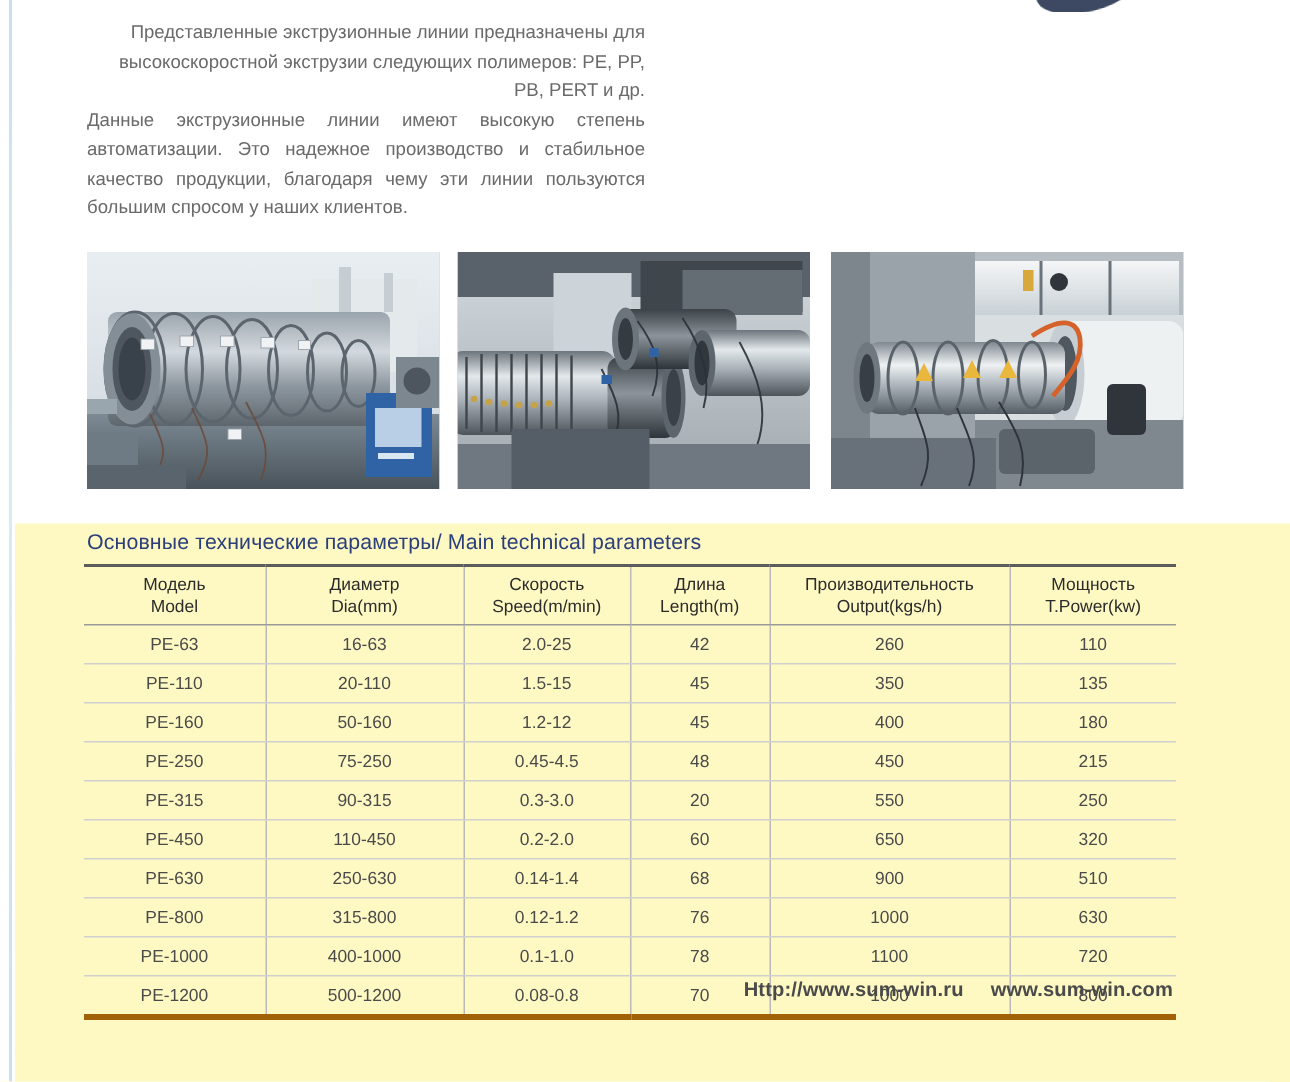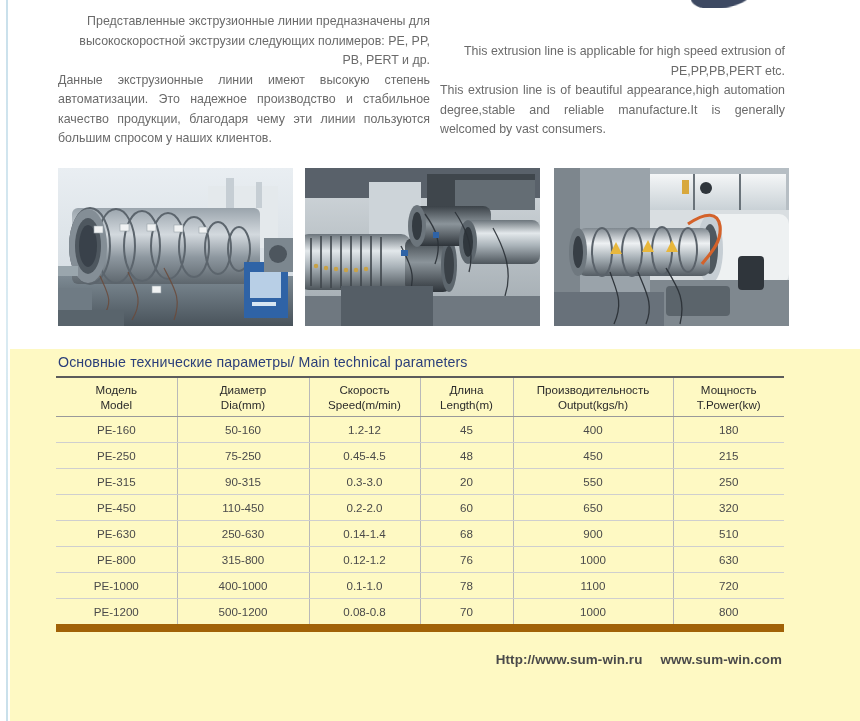--- a/index.html
+++ b/index.html
@@ -155,21 +155,21 @@
   }
   table.params thead tr.head th .ru { display: block; }
   table.params thead tr.head th .en { display: block; }
 
   table.params tbody td {
     height: 25px;
     border-bottom: 1px solid #cfcfcf;
     color: #4a4a4a;
   }
   table.params tbody tr:last-child td {
-    border-bottom: 8px solid #a16207;
+    border-bottom: 4px solid #a16207;
   }
 
   
   col.c0 { width: 121px; }
   col.c1 { width: 132px; }
   col.c2 { width: 111px; }
   col.c3 { width: 93px; }
   col.c4 { width: 160px; }
   col.c5 { width: 111px; }
 
@@ -200,24 +200,20 @@
 <div class="left-rule"></div>
 
 <div class="logo-clip">
   <div class="swoosh"></div>
 </div>
 
 <div class="intro">
   <div class="col-ru">
     <p class="p-left">Представленные экструзионные линии предназначены для высокоскоростной экструзии следующих полимеров: PE, PP, PB, PERT и др.</p>
     <p class="p-just">Данные экструзионные линии имеют высокую степень автоматизации. Это надежное производство и стабильное качество продукции, благодаря чему эти линии пользуются большим спросом у наших клиентов.</p>
-  </div>
-  <div class="col-en">
-    <p class="p-left">This extrusion line is applicable for high speed extrusion of PE,PP,PB,PERT etc.</p>
-    <p class="p-just">This extrusion line is of beautiful appearance,high automation degree,stable and reliable manufacture.It is generally welcomed by vast consumers.</p>
   </div>
 </div>
 
 <div class="photos">
 
   <div class="photo">
     <svg viewBox="0 0 235 158" preserveAspectRatio="none" aria-hidden="true">
       <defs>
         <linearGradient id="g1sky" x1="0" y1="0" x2="0" y2="1">
           <stop offset="0" stop-color="#e9eef2"></stop>
@@ -459,20 +455,36 @@
           <span class="en">Output(kgs/h)</span>
         </th>
         <th>
           <span class="ru">Мощность</span>
           <span class="en">T.Power(kw)</span>
         </th>
       </tr>
     </thead>
     <tbody>
         <tr>
+          <td>PE-63</td>
+          <td>16-63</td>
+          <td>2.0-25</td>
+          <td>42</td>
+          <td>260</td>
+          <td>110</td>
+        </tr>
+        <tr>
+          <td>PE-110</td>
+          <td>20-110</td>
+          <td>1.5-15</td>
+          <td>45</td>
+          <td>350</td>
+          <td>135</td>
+        </tr>
+        <tr>
           <td>PE-160</td>
           <td>50-160</td>
           <td>1.2-12</td>
           <td>45</td>
           <td>400</td>
           <td>180</td>
         </tr>
         <tr>
           <td>PE-250</td>
           <td>75-250</td>

